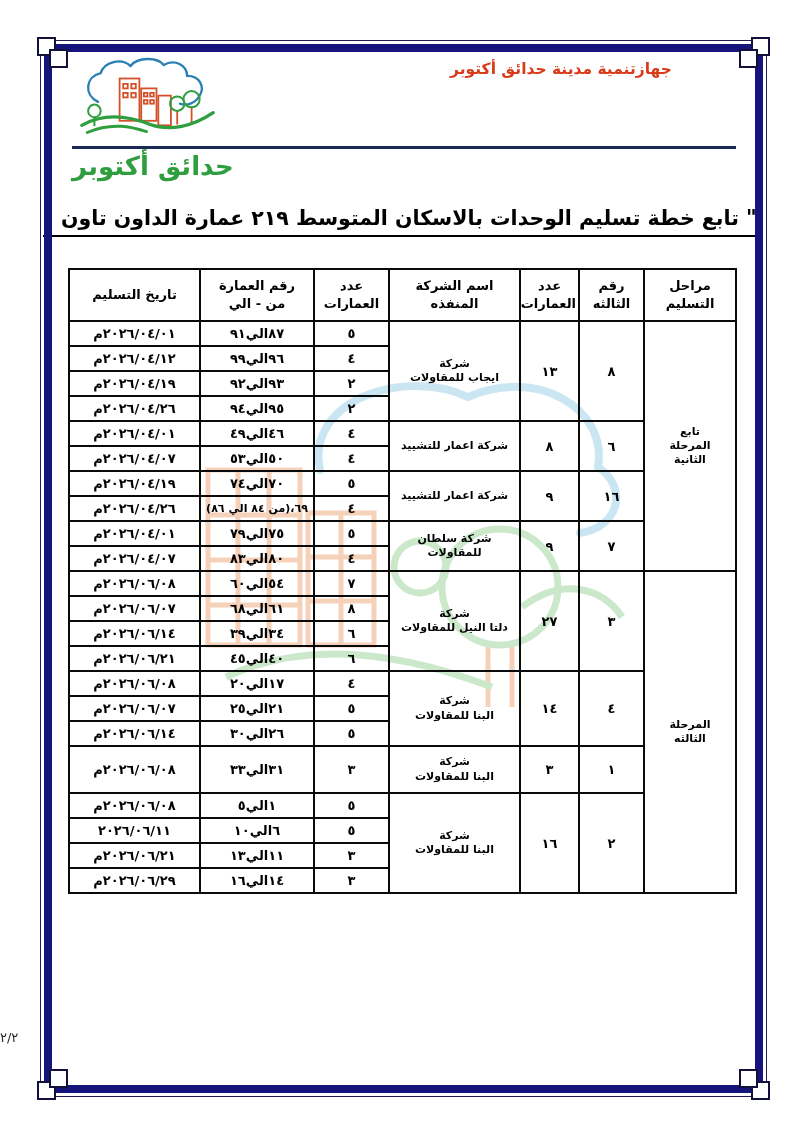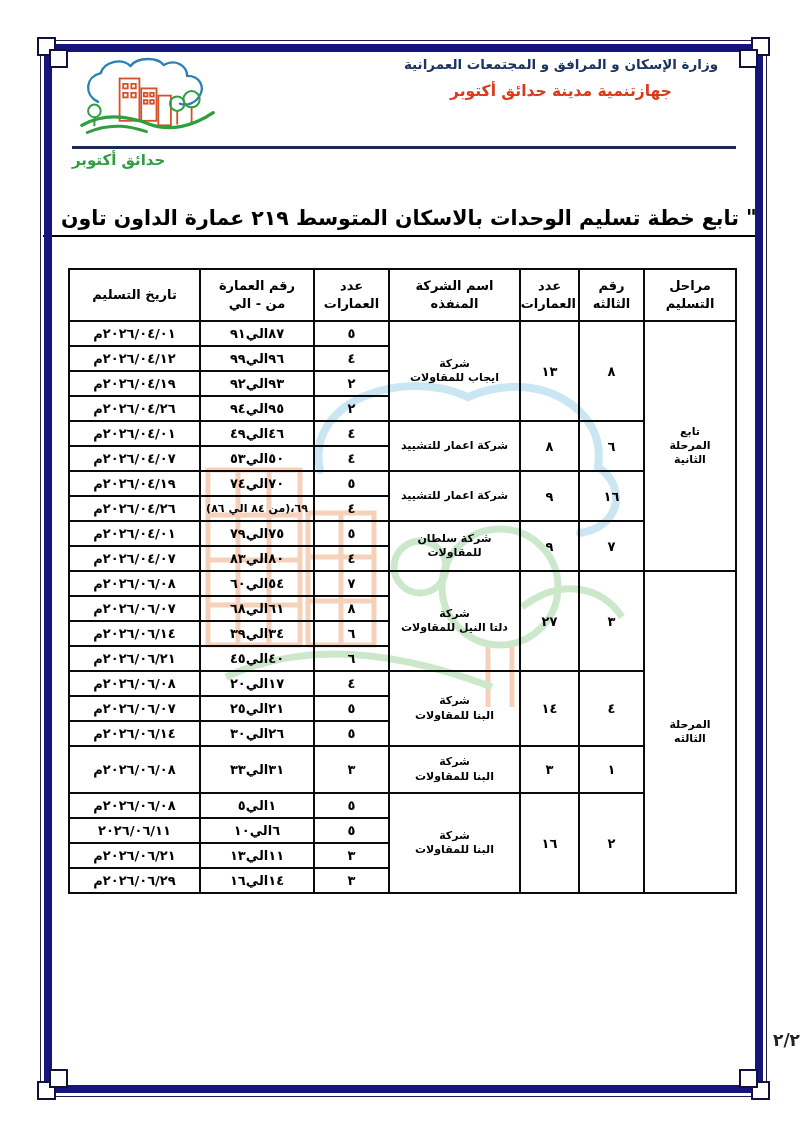--- a/index.html
+++ b/index.html
@@ -14,21 +14,21 @@
         background:#fff;z-index:4;}
   
   .ministry{position:absolute;right:64px;top:56px;width:350px;text-align:center;
         direction:rtl;font-weight:bold;color:#1c3461;z-index:2;}
   .ministry .l1{font-size:13.5px;margin:0 0 10px 0;}
   .ministry .l2{font-size:18px;margin:0 0 8px 0;}
   .ministry .l3{font-size:15.5px;color:#d93a1a;margin:4px;}
   .logo-svg{position:absolute;left:80px;top:54px;z-index:2;}
   .header-rule{position:absolute;left:72px;right:64px;top:146px;height:3px;
         background:#1b2a55;z-index:2;}
-  .logo-text{position:absolute;left:72px;top:151px;font-size:15px;font-weight:bold;
+  .logo-text{position:absolute;left:72px;top:151px;font-size:26px;font-weight:bold;
         color:#2f9e3f;direction:rtl;z-index:2;}
   
   .title{position:absolute;left:0;right:0;top:206px;text-align:center;direction:rtl;z-index:2;}
   .title span{display:inline-block;font-size:20.5px;font-weight:bold;color:#000;
         border-bottom:2.5px solid #000;padding-bottom:5px;letter-spacing:0.5px;}
   
   .watermark{position:absolute;left:170px;top:355px;z-index:1;opacity:.8;}
   
   table.delivery{position:absolute;left:68px;top:268px;width:667px;z-index:2;
         direction:rtl;border-collapse:collapse;table-layout:fixed;}
@@ -36,41 +36,40 @@
         vertical-align:middle;font-weight:bold;color:#000;background:transparent;
         padding:0 2px;overflow:hidden;}
   table.delivery th{font-size:13px;line-height:1.35;white-space:pre-line;height:50px;}
   table.delivery tr{height:25px;}
   table.delivery tr.tall{height:47px;}
   .c-phase,.c-company{font-size:11px;line-height:1.3;white-space:pre-line;}
   .c-tender,.c-total,.c-count{font-size:13px;}
   .c-range,.c-date{font-size:13px;}
   .c-range.small{font-size:11px;letter-spacing:-0.3px;}
   
-  .footer-page{position:absolute;left:0;right:0;top:1030px;text-align:right;
-        font-size:17px;font-weight:bold;color:#222;z-index:2;}
+  .footer-page{position:absolute;left:0;right:0;top:1030px;text-align:left;
+        font-size:13px;font-weight:normal;color:#222;z-index:2;}
 </style>
 </head>
 <body>
 
 <div class="page">
 
   <div class="frame-thin"></div>
   <div class="frame"></div>
   <div class="corner-sq" style="left:37px;top:37px"></div>
   <div class="corner-sq" style="left:49px;top:49px"></div>
   <div class="corner-sq" style="right:30px;top:37px"></div>
   <div class="corner-sq" style="right:42px;top:49px"></div>
   <div class="corner-sq" style="left:37px;bottom:32px"></div>
   <div class="corner-sq" style="left:49px;bottom:44px"></div>
   <div class="corner-sq" style="right:30px;bottom:32px"></div>
   <div class="corner-sq" style="right:42px;bottom:44px"></div>
 
   <div class="ministry">
-    <p class="l1">وزارة الإسكان و المرافق و المجتمعات العمرانية</p>
     <p class="l3">جهازتنمية مدينة حدائق أكتوبر</p>
   </div>
 
   <svg class="logo-svg" width="135" height="85" viewBox="0 0 150 92">
     <g fill="none" stroke="#2a7fb5" stroke-width="2.6" stroke-linecap="round">
       <path d="M20,52 C4,44 6,24 23,20 C27,7 46,3 56,12"></path>
       <path d="M56,12 C64,2 86,2 93,11 C105,4 119,11 119,23"></path>
       <path d="M119,23 C133,23 139,35 133,45 C129,53 119,57 111,54"></path>
     </g>
     <g fill="none" stroke="#d4502a" stroke-width="2">

